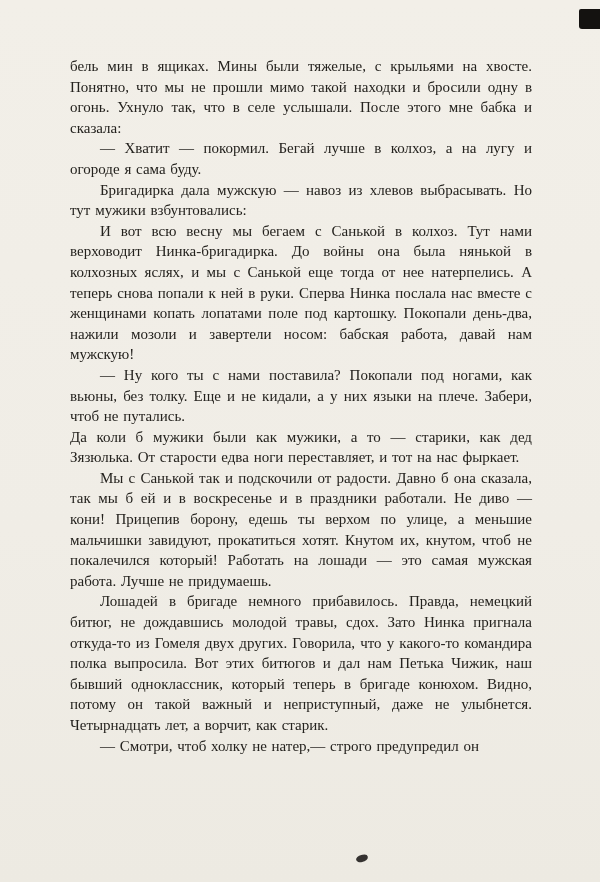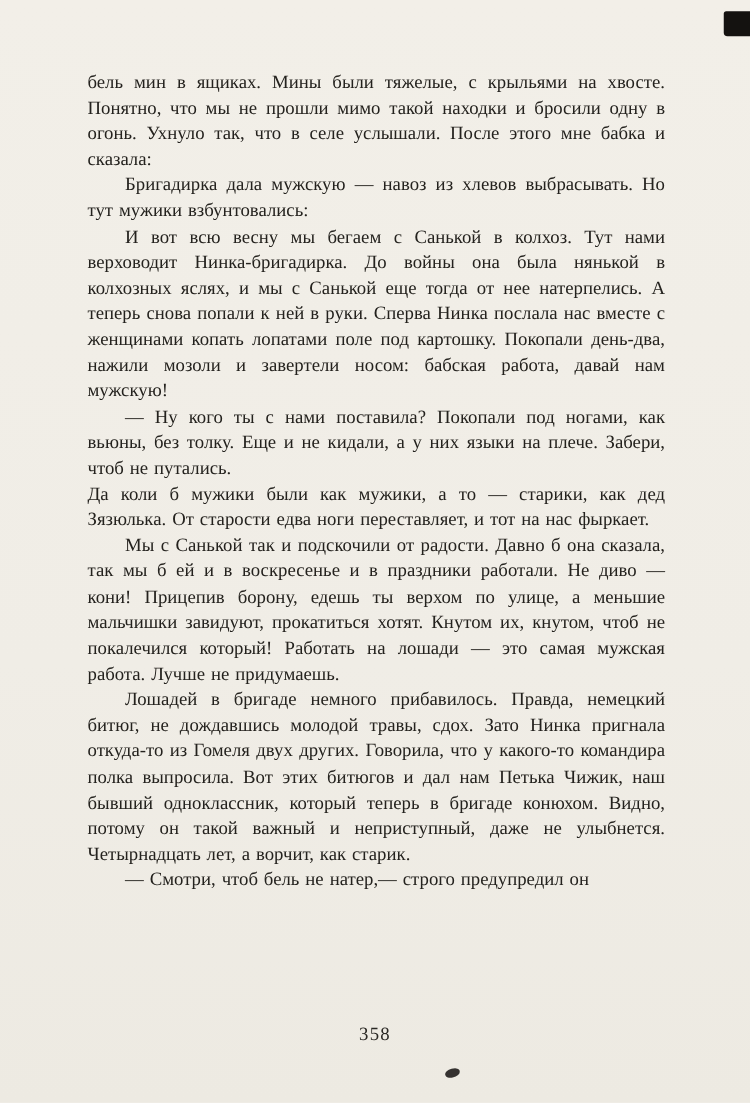--- a/index.html
+++ b/index.html
@@ -71,26 +71,26 @@
 </style>
 </head>
 <body>
 
 <div class="page">
 
   <div class="artifact top-right"></div>
 
   <div class="text-block">
     <p class="noindent">бель мин в ящиках. Мины были тяжелые, с крыльями на хвосте. Понятно, что мы не прошли мимо такой находки и бросили одну в огонь. Ухнуло так, что в селе услышали. После этого мне бабка и сказала:</p>
+    <p>— Хватит — покормил. Бегай лучше в колхоз, а на лугу и огороде я сама буду.</p>
     <p>Бригадирка дала мужскую — навоз из хлевов выбрасывать. Но тут мужики взбунтовались:</p>
     <p>И вот всю весну мы бегаем с Санькой в колхоз. Тут нами верховодит Нинка-бригадирка. До войны она была нянькой в колхозных яслях, и мы с Санькой еще тогда от нее натерпелись. А теперь снова попали к ней в руки. Сперва Нинка послала нас вместе с женщинами копать лопатами поле под картошку. Покопали день-два, нажили мозоли и завертели носом: бабская работа, давай нам мужскую!</p>
     <p>— Ну кого ты с нами поставила? Покопали под ногами, как вьюны, без толку. Еще и не кидали, а у них языки на плече. Забери, чтоб не путались.</p>
     <p class="noindent">Да коли б мужики были как мужики, а то — старики, как дед Зязюлька. От старости едва ноги переставляет, и тот на нас фыркает.</p>
     <p>Мы с Санькой так и подскочили от радости. Давно б она сказала, так мы б ей и в воскресенье и в праздники работали. Не диво — кони! Прицепив борону, едешь ты верхом по улице, а меньшие мальчишки завидуют, прокатиться хотят. Кнутом их, кнутом, чтоб не покалечился который! Работать на лошади — это самая мужская работа. Лучше не придумаешь.</p>
     <p>Лошадей в бригаде немного прибавилось. Правда, немецкий битюг, не дождавшись молодой травы, сдох. Зато Нинка пригнала откуда-то из Гомеля двух других. Говорила, что у какого-то командира полка выпросила. Вот этих битюгов и дал нам Петька Чижик, наш бывший одноклассник, который теперь в бригаде конюхом. Видно, потому он такой важный и неприступный, даже не улыбнется. Четырнадцать лет, а ворчит, как старик.</p>
-    <p>— Смотри, чтоб бель не натер,— строго предупредил он</p>
+    <p>— Смотри, чтоб холку не натер,— строго предупредил он</p>
   </div>
 
-  <div class="page-number">358</div>
 
   <div class="artifact bottom-spot"></div>
 
 </div>
 
 </body></html>

